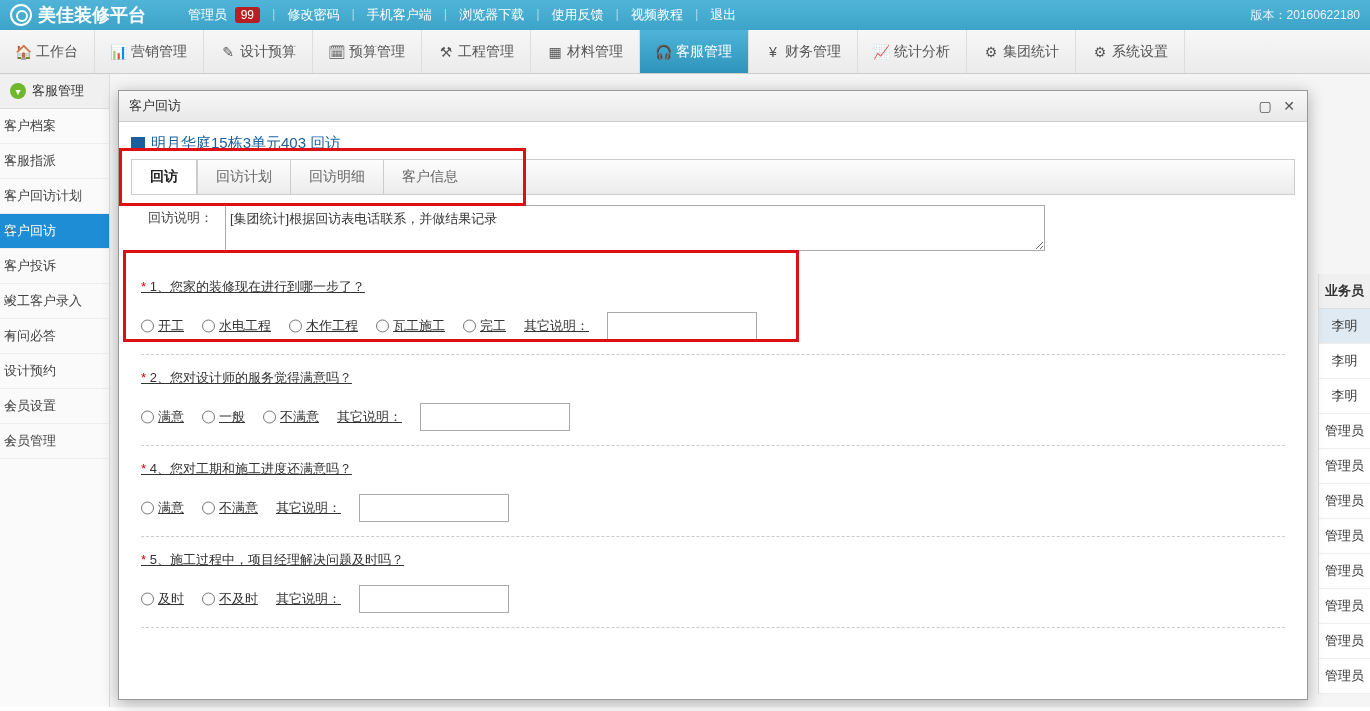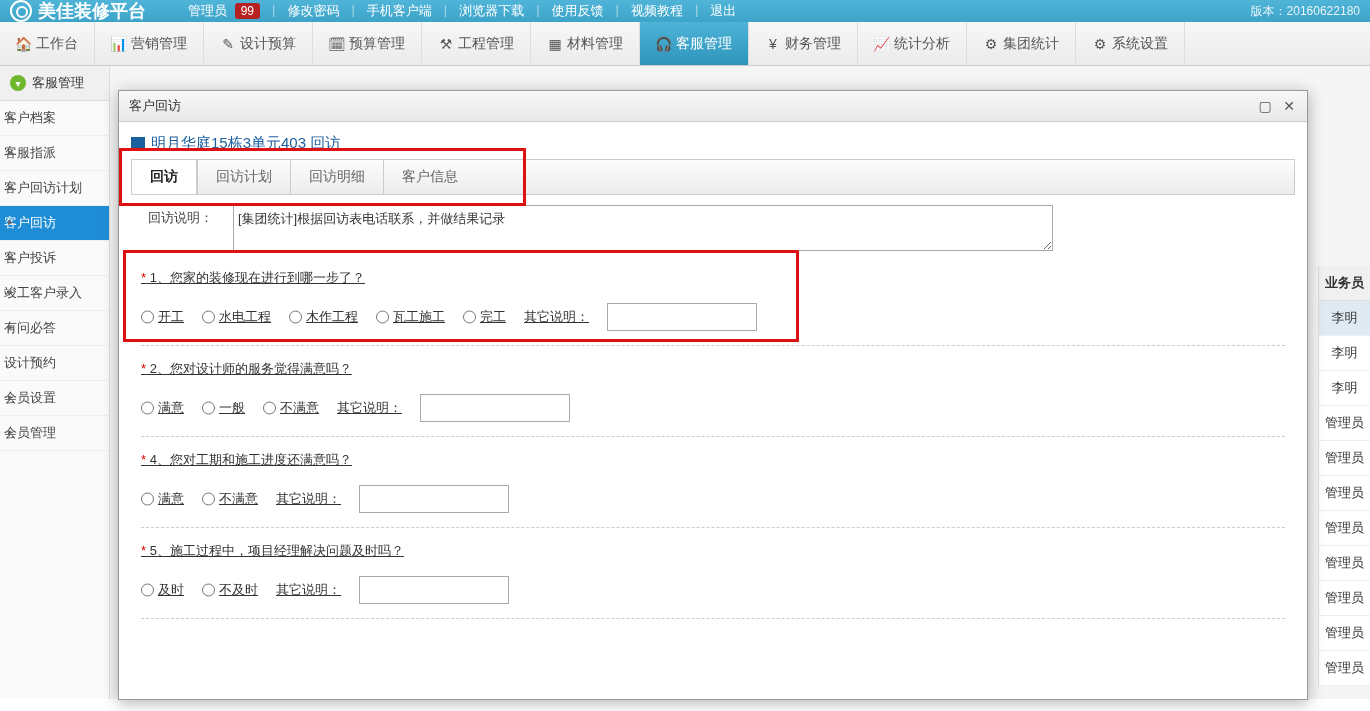--- a/index.html
+++ b/index.html
@@ -1,19 +1,19 @@
 <!DOCTYPE html>
 <html><head>
 <meta charset="utf-8">
 <style>
 * { margin: 0; padding: 0; box-sizing: border-box; font-family: "Microsoft YaHei", Arial, sans-serif; }
 body { font-size: 13px; color: #333; background: #fff; width: 1370px; height: 711px; overflow: hidden; position: relative; }
 
 
-.top-bar { background: linear-gradient(to bottom, #4fb4d8, #3da4c9); height: 22px; display: flex; align-items: center; color: #fff; padding: 0 10px; }
+.top-bar { background: linear-gradient(to bottom, #4fb4d8, #3da4c9); height: 30px; display: flex; align-items: center; color: #fff; padding: 0 10px; }
 .logo-area { display: flex; align-items: center; gap: 6px; margin-right: 30px; }
 .logo-circle { width: 22px; height: 22px; border: 2px solid #fff; border-radius: 50%; position: relative; }
 .logo-circle::before { content: ""; position: absolute; width: 8px; height: 8px; border: 2px solid #fff; border-radius: 50%; top: 4px; left: 4px; }
 .logo-text { font-size: 18px; font-weight: bold; }
 .top-links { display: flex; align-items: flex-start; gap: 0; }
 .top-links span.link { padding: 0 12px; cursor: pointer; font-size: 13px; }
 .top-links span.sep { color: rgba(255,255,255,0.5); }
 .badge { background: #b72020; color: #fff; padding: 1px 6px; border-radius: 3px; font-size: 12px; margin-left: 4px; }
 .version { margin-left: auto; font-size: 12px; color: #e8f4f9; }
 
@@ -49,21 +49,21 @@
 .dialog-title .controls span { width: 16px; height: 16px; cursor: pointer; display: flex; align-items: center; justify-content: center; color: #555; font-size: 14px; }
 .dialog-body { flex: 1; overflow: auto; padding: 12px; }
 .dialog-subtitle { display: flex; align-items: center; gap: 6px; color: #1a5f9e; margin-bottom: 6px; font-size: 15px; }
 .dialog-subtitle .icon { width: 14px; height: 14px; background: #1a5f9e; display: inline-block; }
 .tabs { display: flex; background: linear-gradient(to bottom, #fdfdfd, #ececec); border: 1px solid #ccc; margin-bottom: 10px; }
 .tabs .tab { padding: 8px 18px; cursor: pointer; color: #666; font-size: 14px; }
 .tabs .tab.active { background: #fff; font-weight: bold; color: #222; border-right: 1px solid #ccc; }
 .tabs .tab:not(.active) { border-left: 1px solid #ccc; }
 
 .form-area { padding: 0 10px; }
-.form-row { display: flex; align-items: flex-start; gap: 20px; margin-bottom: 4px; }
+.form-row { display: flex; align-items: flex-start; gap: 12px; margin-bottom: 13px; }
 .form-label { text-align: right; color: #444; padding-top: 4px; font-size: 13px; }
 .textarea { border: 1px solid #aaa; width: 820px; min-height: 46px; padding: 4px; font-size: 13px; resize: both; overflow: auto; }
 .input-text { border: 1px solid #aaa; height: 28px; padding: 2px 4px; font-size: 13px; }
 .input-wide { width: 900px; }
 
 .question-block { padding: 14px 0; border-bottom: 1px dashed #ccc; text-decoration: underline; }
 .question-block .q-title { margin-bottom: 16px; font-size: 13px; }
 .question-block .q-title .star { color: #d00; }
 .radio-row { display: flex; align-items: center; gap: 18px; font-size: 13px; }
 .radio-row label { display: flex; gap: 4px; cursor: pointer; }

